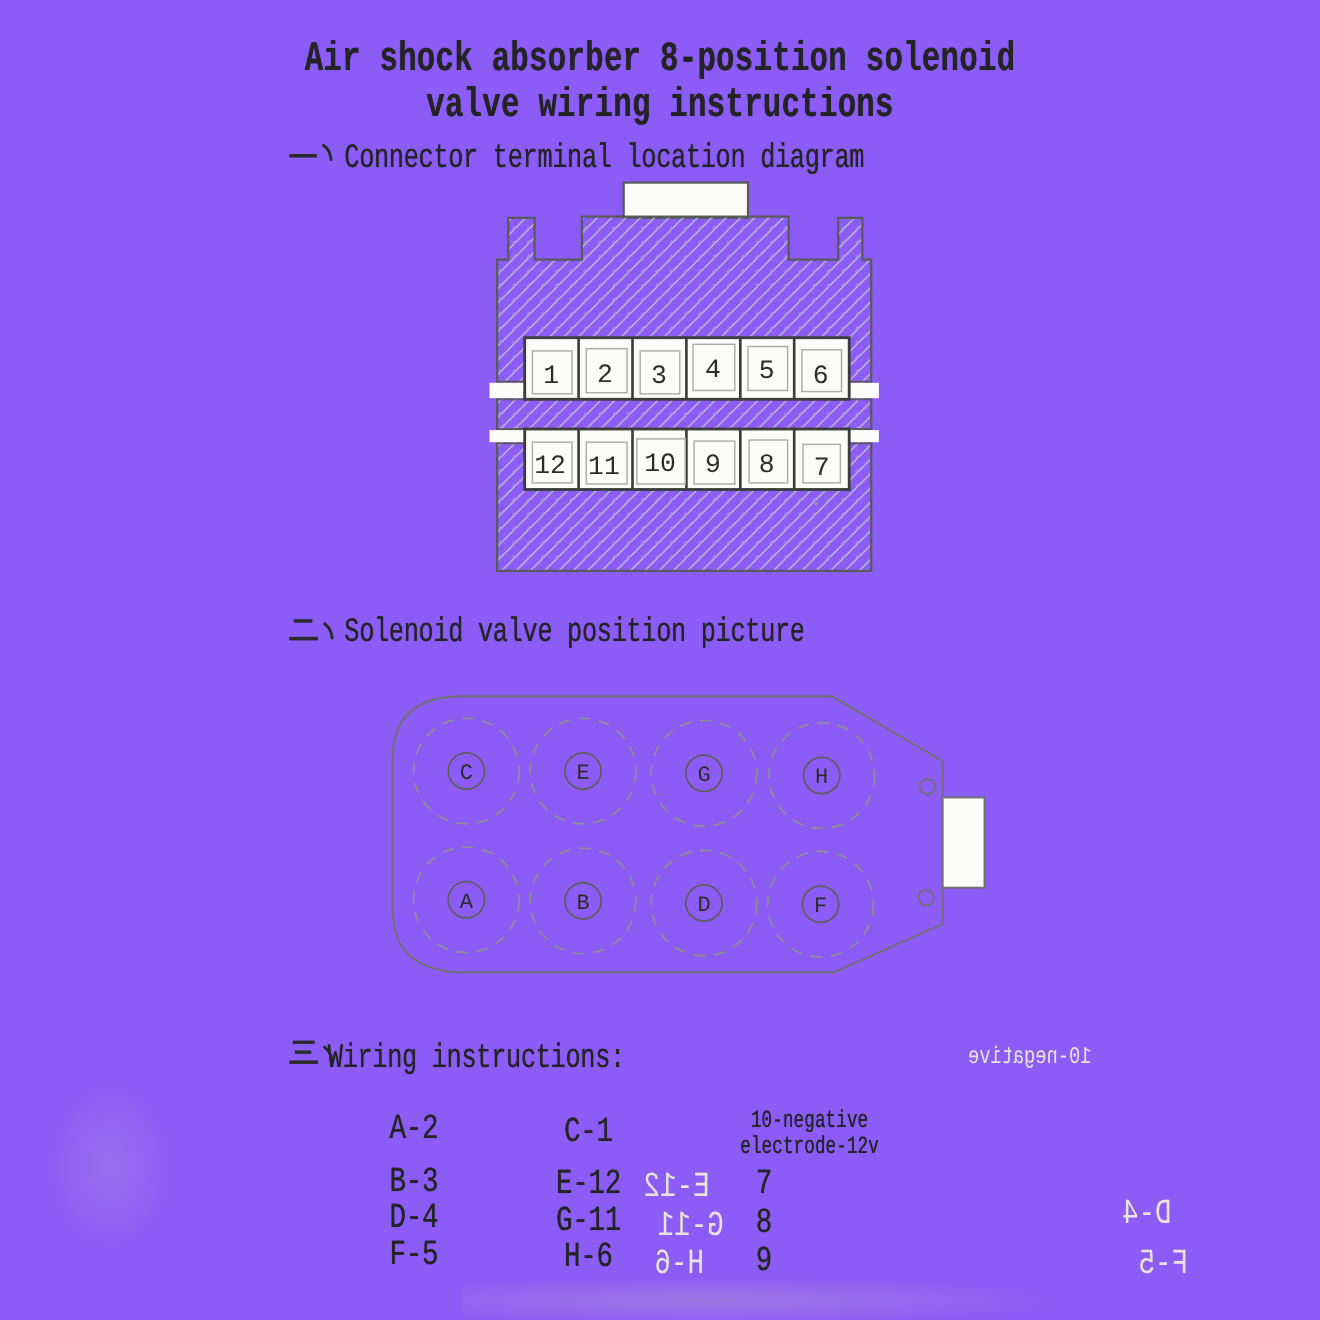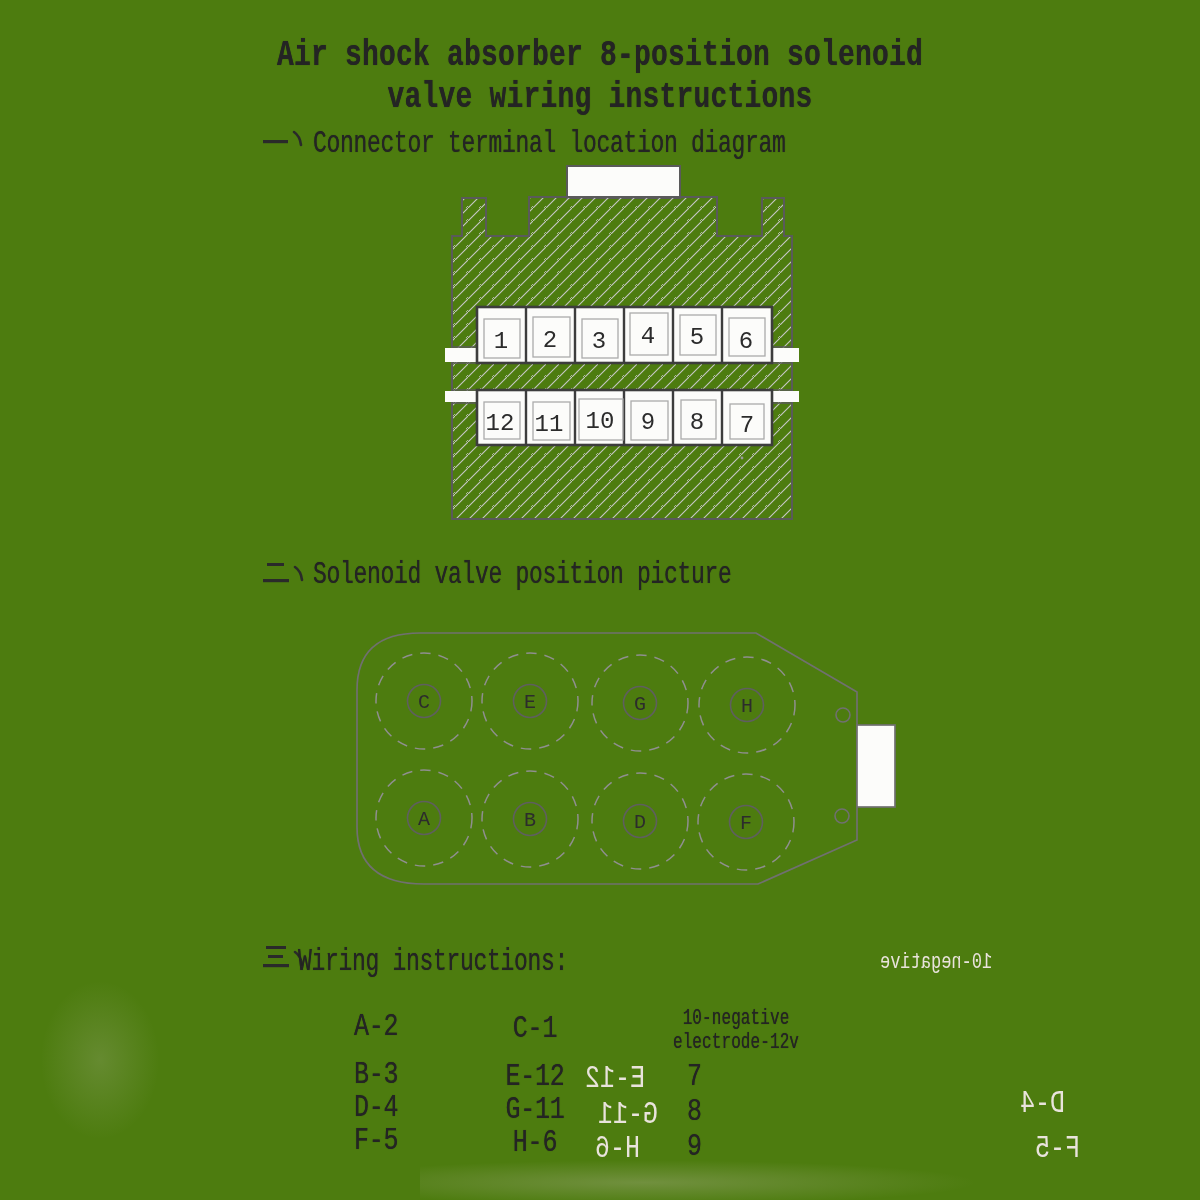--- a/index.html
+++ b/index.html
@@ -1,18 +1,18 @@
 <!DOCTYPE html>
 <html><head>
 <meta charset="utf-8">
 <style>
   html,body{margin:0;padding:0;background:#e9e9e9;}
   .page{
     position:relative;width:1200px;height:1200px;overflow:hidden;
-    background:#4d7c0f;
+    background:#8b5cf6;
     font-family:"Liberation Mono","DejaVu Sans Mono",monospace;
     color:#242424;
   }
   .abs{position:absolute;}
   .ink{color:#242424;text-shadow:0 0 .6px rgba(25,25,25,.75);white-space:pre;}
   
   .t-title{font-size:28px;font-weight:700;letter-spacing:.2px;transform:scaleY(1.35);transform-origin:50% 0;width:1200px;text-align:center;}
   .t-head {font-size:23px;letter-spacing:-.3px;transform:scaleY(1.35);transform-origin:0 0;}
   .t-wire {font-size:25px;letter-spacing:-.2px;transform:scaleY(1.28);transform-origin:0 0;}
   .t-note {font-size:16px;letter-spacing:.1px;transform:scaleY(1.4);transform-origin:0 0;width:200px;text-align:center;}

